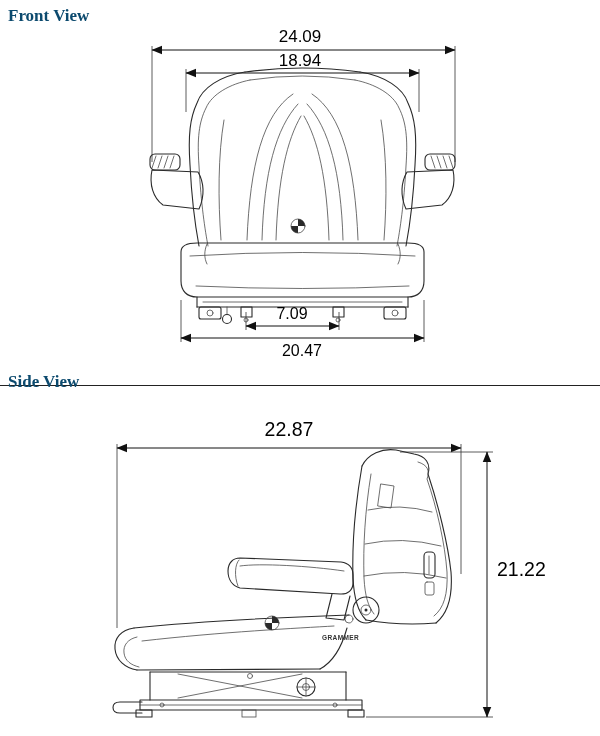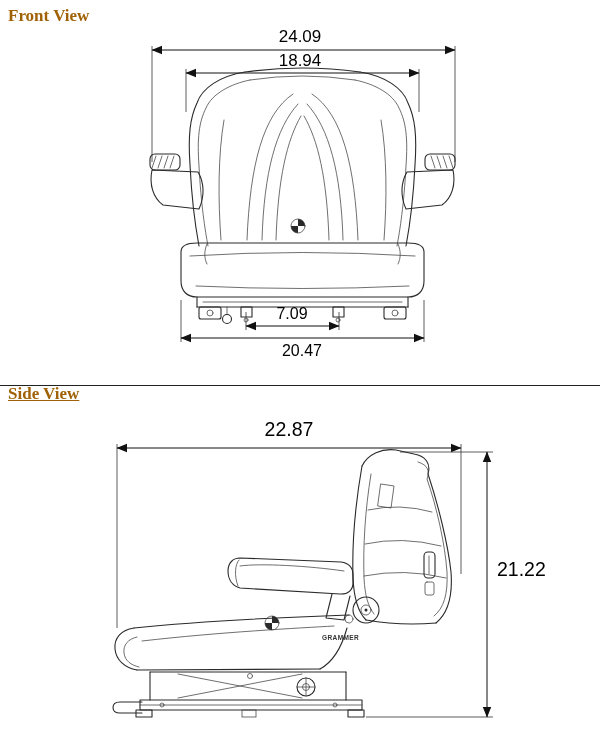--- a/index.html
+++ b/index.html
@@ -1,19 +1,19 @@
 <!DOCTYPE html>
 <html><head>
 <meta charset="utf-8">
 <style>
   html,body{margin:0;padding:0;background:#ffffff;}
   .page{position:relative;width:600px;height:736px;background:#ffffff;overflow:hidden;font-family:"Liberation Sans",sans-serif;}
-  .view-title{position:absolute;left:8px;font-family:"Liberation Serif",serif;font-weight:bold;font-size:17px;color:#a16207;}
+  .view-title{position:absolute;left:8px;font-family:"Liberation Serif",serif;font-weight:bold;font-size:17px;color:#0c4a6e;}
   #front-title{top:6px;}
-  #side-title{top:384px;text-decoration:underline;}
+  #side-title{top:372px;}
   .divider{position:absolute;left:0;top:385px;width:600px;height:1px;background:#222;}
   svg{position:absolute;left:0;}
   #front-svg{top:0;}
   #side-svg{top:386px;}
   .draw{fill:none;stroke:#2a2a2a;stroke-width:1.1;stroke-linecap:round;stroke-linejoin:round;}
   .draw-thin{fill:none;stroke:#4a4a4a;stroke-width:0.8;stroke-linecap:round;}
   .dim-line{stroke:#111;stroke-width:1;}
   .ext-line{stroke:#333;stroke-width:0.8;}
   .dim-text{font-family:"Liberation Sans",sans-serif;fill:#000;}
   .fs16{font-size:16px;}

